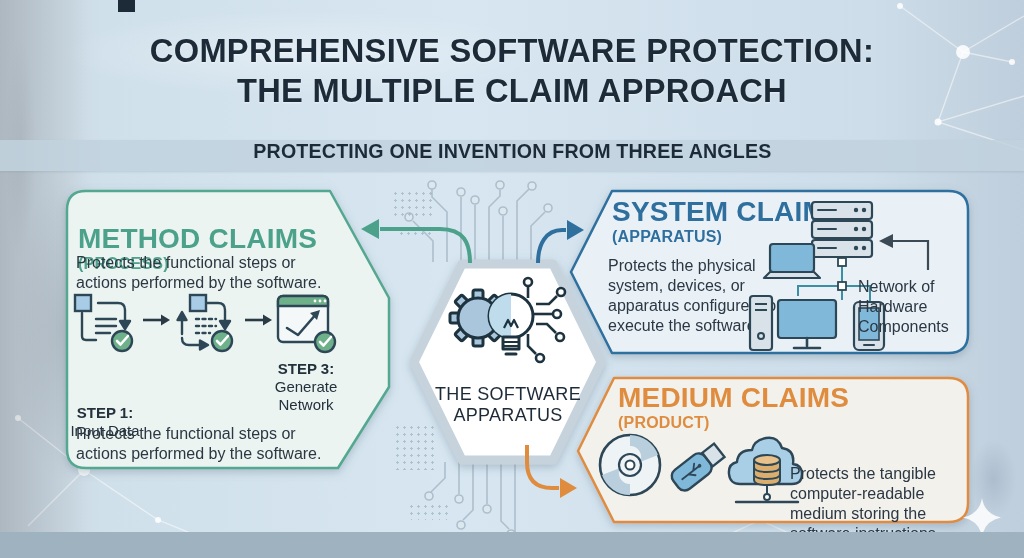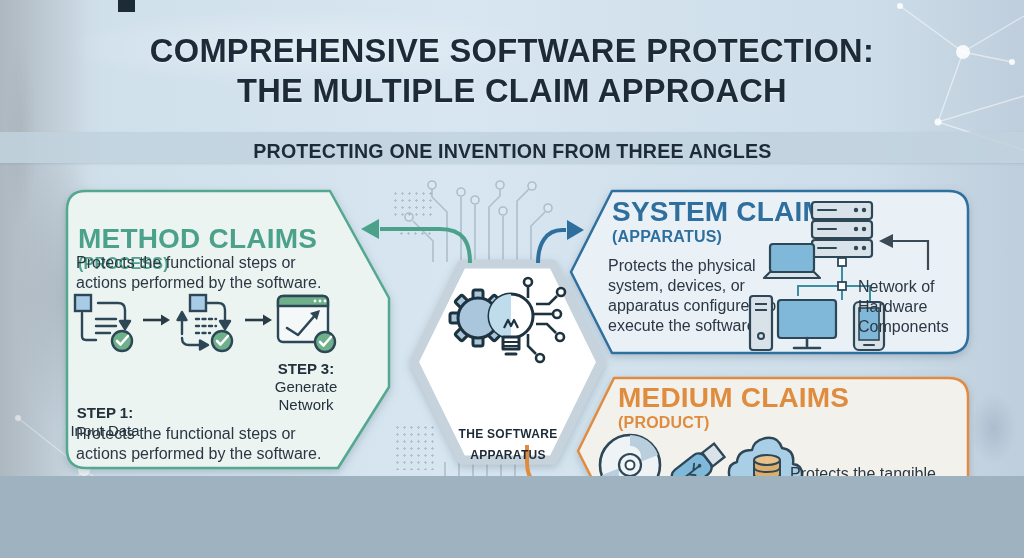--- a/index.html
+++ b/index.html
@@ -1,50 +1,50 @@
 <!DOCTYPE html>
 <html><head>
 <meta charset="utf-8">
 <style>
   html,body{margin:0;padding:0;background:#9fb2bf;}
   #stage{
-    position:relative;width:1024px;height:476px;overflow:hidden;
+    position:relative;width:1024px;height:532px;overflow:hidden;
     font-family:"Liberation Sans","DejaVu Sans",sans-serif;color:#2b3743;
     background:
       radial-gradient(closest-side at 6% 62%, rgba(150,158,166,.38), transparent 75%),
       radial-gradient(closest-side at 2% 28%, rgba(160,168,176,.28), transparent 75%),
       radial-gradient(closest-side at 97% 90%, rgba(140,158,180,.40), transparent 75%),
       radial-gradient(closest-side at 55% 100%, rgba(255,255,255,.45), transparent 80%),
       radial-gradient(closest-side at 30% 10%, rgba(255,255,255,.35), transparent 80%),
       linear-gradient(90deg,#c2ccd4 0%,#d0e0eb 10%,#d7e6f1 45%,#cddde9 85%,#bfcedc 100%);
   }
   .abs{position:absolute;}
   
   .title{
     left:0;right:0;top:30px;text-align:center;line-height:40px;
     font-size:34px;font-weight:700;color:#1d2b38;letter-spacing:.3px;
     transform:scaleX(.96);text-shadow:0 1px 2px rgba(255,255,255,.55);
   }
   
   .banner{
-    left:0;right:0;top:132px;height:31px;
+    left:0;right:0;top:140px;height:31px;
     background:rgba(193,210,222,.85);
-    display:flex;align-items:flex-end;justify-content:center;
+    display:flex;align-items:flex-start;justify-content:center;
     box-shadow:0 1px 2px rgba(120,140,155,.25);
   }
   .banner span{font-size:20px;font-weight:700;color:#1d2b38;letter-spacing:.2px;transform:scaleX(.98);}
   
   .panel-heading{font-size:28px;font-weight:700;line-height:28px;letter-spacing:.2px;}
   .panel-sub{font-size:16px;font-weight:700;line-height:22px;letter-spacing:.2px;}
   .body-text{font-size:16px;line-height:20px;color:#2b3743;}
   .green{color:#4ca18a;margin-top:27px;} .blue{color:#2e6f9e;} .orange{color:#df8c3f;}
   .step-col{width:96px;text-align:center;font-size:15px;line-height:18px;color:#22313c;}
   .step-col b{display:block;font-weight:700;}
-  .hex-label{left:420px;width:176px;text-align:center;font-size:12px;font-weight:700;
-             line-height:21px;color:#1d2b38;letter-spacing:.3px;margin-top:40px;}
+  .hex-label{left:420px;width:176px;text-align:center;font-size:18px;font-weight:400;
+             line-height:21px;color:#1d2b38;letter-spacing:.3px;}
   .callout{font-size:16px;line-height:20px;color:#2b3743;text-align:left;}
   
   .dots{background-image:radial-gradient(#8fa3b0 1.1px, transparent 1.2px);
         background-size:7px 7px;opacity:.55;}
   svg{display:block;}
 </style>
 </head>
 <body>
 
 <div id="stage">

